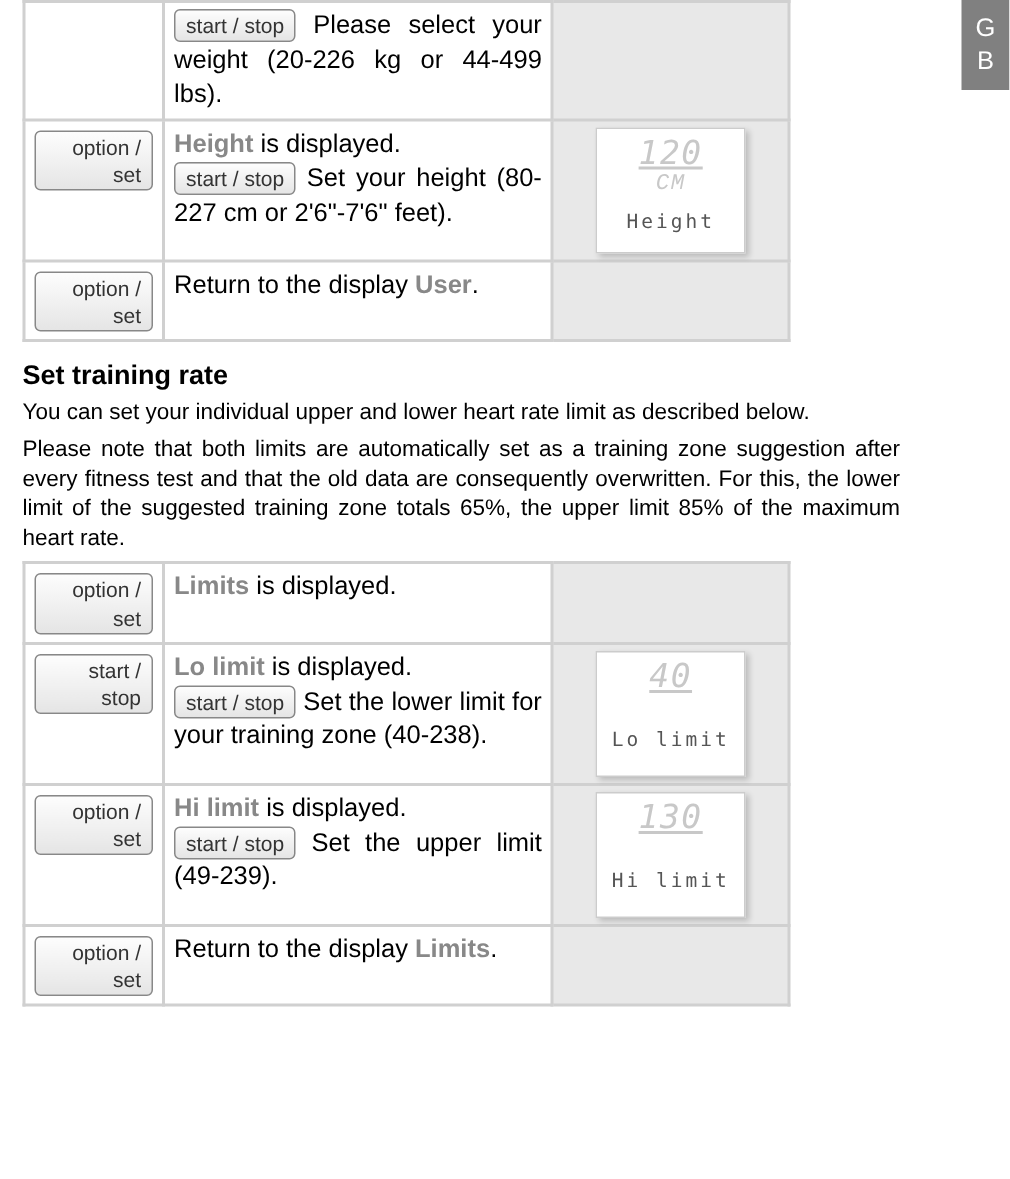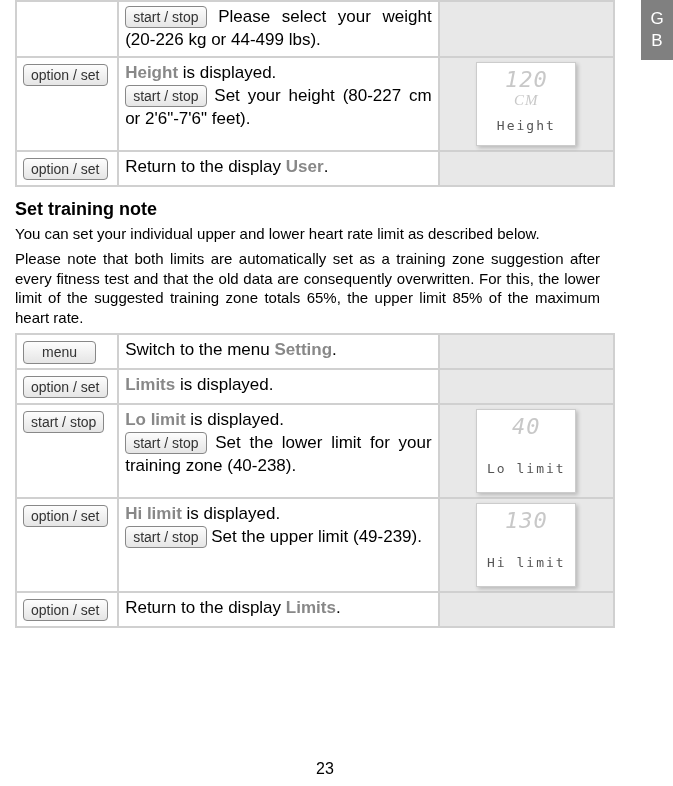--- a/index.html
+++ b/index.html
@@ -24,34 +24,34 @@
       text-align: center;
       padding-top: 8px;
       line-height: 1.3;
     }
     .content {
       padding: 0 20px 0 15px;
       width: 620px;
     }
     table {
       border-collapse: collapse;
-      width: 600px;
+      width: 512px;
       margin-bottom: 8px;
     }
     table.second { margin-top: 4px; }
     td {
       border: 2px solid #d0d0d0;
       padding: 4px 6px;
       vertical-align: top;
       font-size: 17px;
       line-height: 1.35;
     }
     td.btn-col {
       width: 102px;
-      text-align: left;
+      text-align: right;
       padding-top: 6px;
     }
     td.desc-col {
       width: 320px;
       text-align: justify;
     }
     td.img-col {
       width: 175px;
       background: #e8e8e8;
       text-align: center;
@@ -98,23 +98,24 @@
       padding-top: 6px;
       font-size: 11px;
     }
     .seg-big {
       font-family: monospace;
       font-size: 22px;
       color: #c8c8c8;
       letter-spacing: 1px;
       line-height: 1;
       font-style: italic;
+      text-decoration: underline;
     }
     .seg-sm {
-      font-family: Liberation Serif, serif;
+      font-family: Liberation Mono, monospace;
       font-size: 15px;
       color: #c8c8c8;
       letter-spacing: 1px;
       line-height: 1.2;
       font-style: italic;
     }
     .seg-lbl {
       font-family: monospace;
       font-size: 13px;
       color: #555;
@@ -160,35 +161,26 @@
         <span class="kbtn">option / set</span>
       </td>
       <td class="desc-col">
         <span>Return to the display </span><span class="bold-gray">User</span><span>.</span>
       </td>
       <td class="img-col"></td>
     </tr>
   </tbody>
     </table>
 
-  <div class="section-title">Set training note</div>
+  <div class="section-title">Set training rate</div>
   <div class="paragraph">You can set your individual upper and lower heart rate limit as described below.</div>
   <div class="paragraph">Please note that both limits are automatically set as a training zone suggestion after every fitness test and that the old data are consequently overwritten. For this, the lower limit of the suggested training zone totals 65%, the upper limit 85% of the maximum heart rate.</div>
 
   <table class="second">
     <tbody>
-        <tr>
-      <td class="btn-col">
-        <span class="kbtn" style="padding:1px 18px;">menu</span>
-      </td>
-      <td class="desc-col">
-        <span>Switch to the menu </span><span class="bold-gray">Setting</span><span>.</span>
-      </td>
-      <td class="img-col"></td>
-    </tr>
     <tr>
       <td class="btn-col">
         <span class="kbtn">option / set</span>
       </td>
       <td class="desc-col">
         <span class="bold-gray">Limits</span><span> is displayed.</span>
       </td>
       <td class="img-col"></td>
     </tr>
     <tr>
@@ -228,14 +220,13 @@
         <span class="kbtn">option / set</span>
       </td>
       <td class="desc-col">
         <span>Return to the display </span><span class="bold-gray">Limits</span><span>.</span>
       </td>
       <td class="img-col"></td>
     </tr>
   </tbody>
     </table>
 
-  <div class="page-num">23</div>
 </div>
 
 </body></html>

